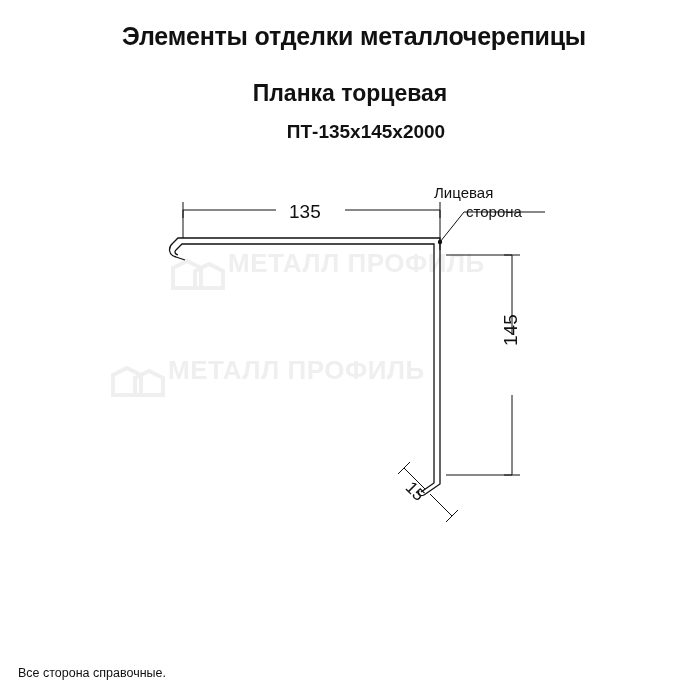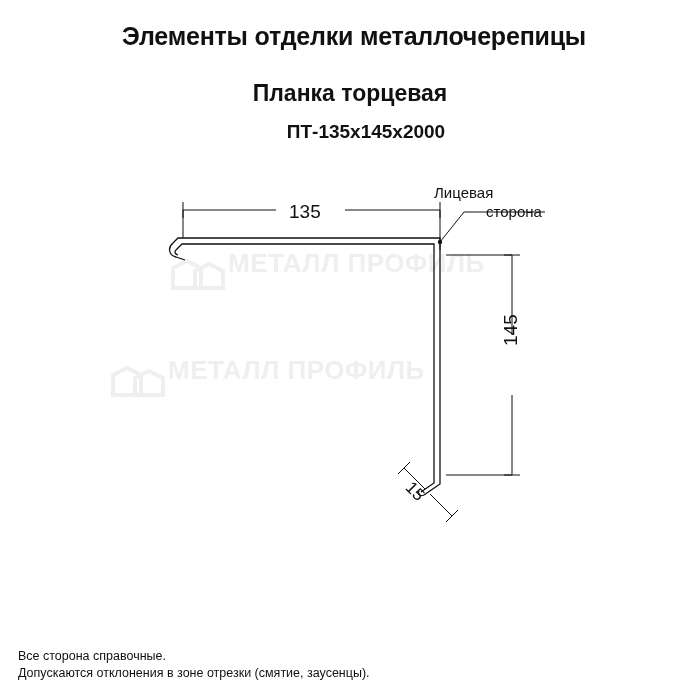--- a/index.html
+++ b/index.html
@@ -168,20 +168,19 @@
     <circle cx="440" cy="92" r="2.2" fill="#111111"></circle>
   </svg>
 
   <div class="lbl" style="left:289px; top:193px; font-size:19px;margin-top:8px;">135</div>
 
   <div class="lbl" style="left:500px; top:346px; font-size:19px; transform:rotate(-90deg); transform-origin:left top;">145</div>
 
   <div class="lbl" style="left:415px; top:478px; font-size:17px; transform:rotate(45deg); transform-origin:left top;">15</div>
 
   <div class="lbl" style="left:434px; top:184px;text-align:right;">Лицевая</div>
-  <div class="lbl" style="left:486px; top:203px;">сторона</div>
+  <div class="lbl" style="left:466px; top:203px;">сторона</div>
 
   <div class="footer">
     <div>Все сторона справочные.</div>
-    <div>Допускаются отклонения в зоне отрезки (смятие, заусенцы).</div>
   </div>
 
 </div>
 
 </body></html>

